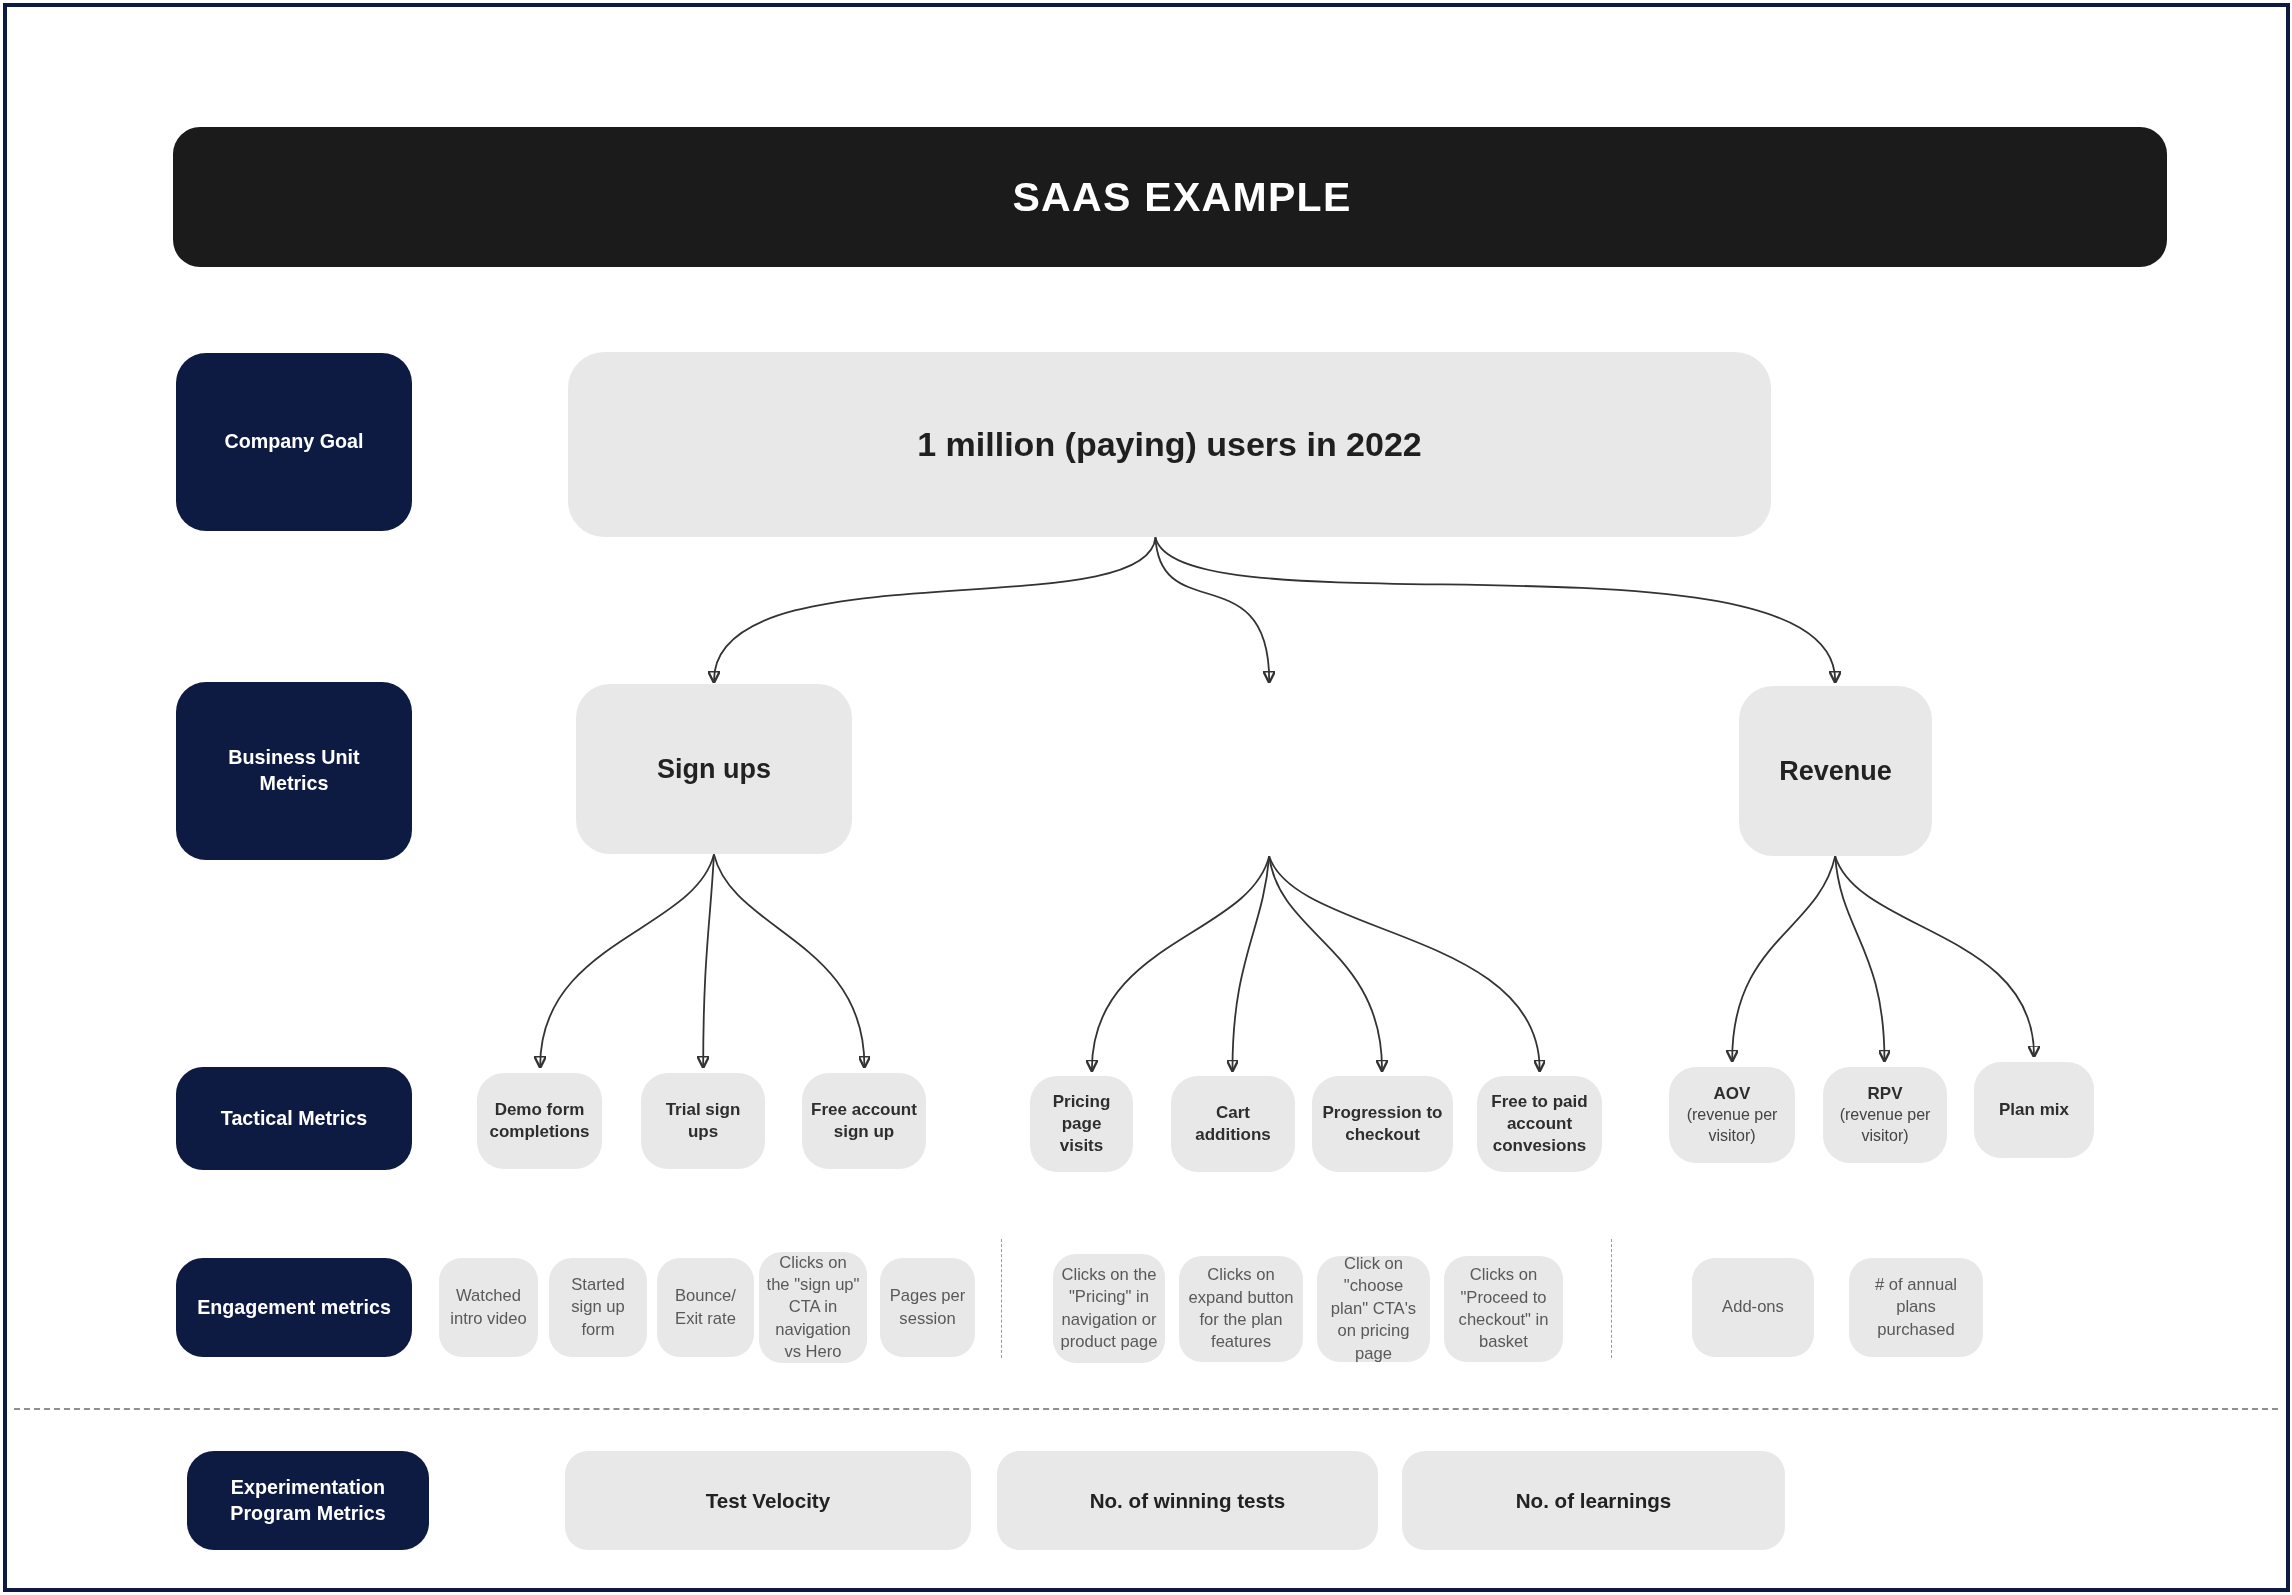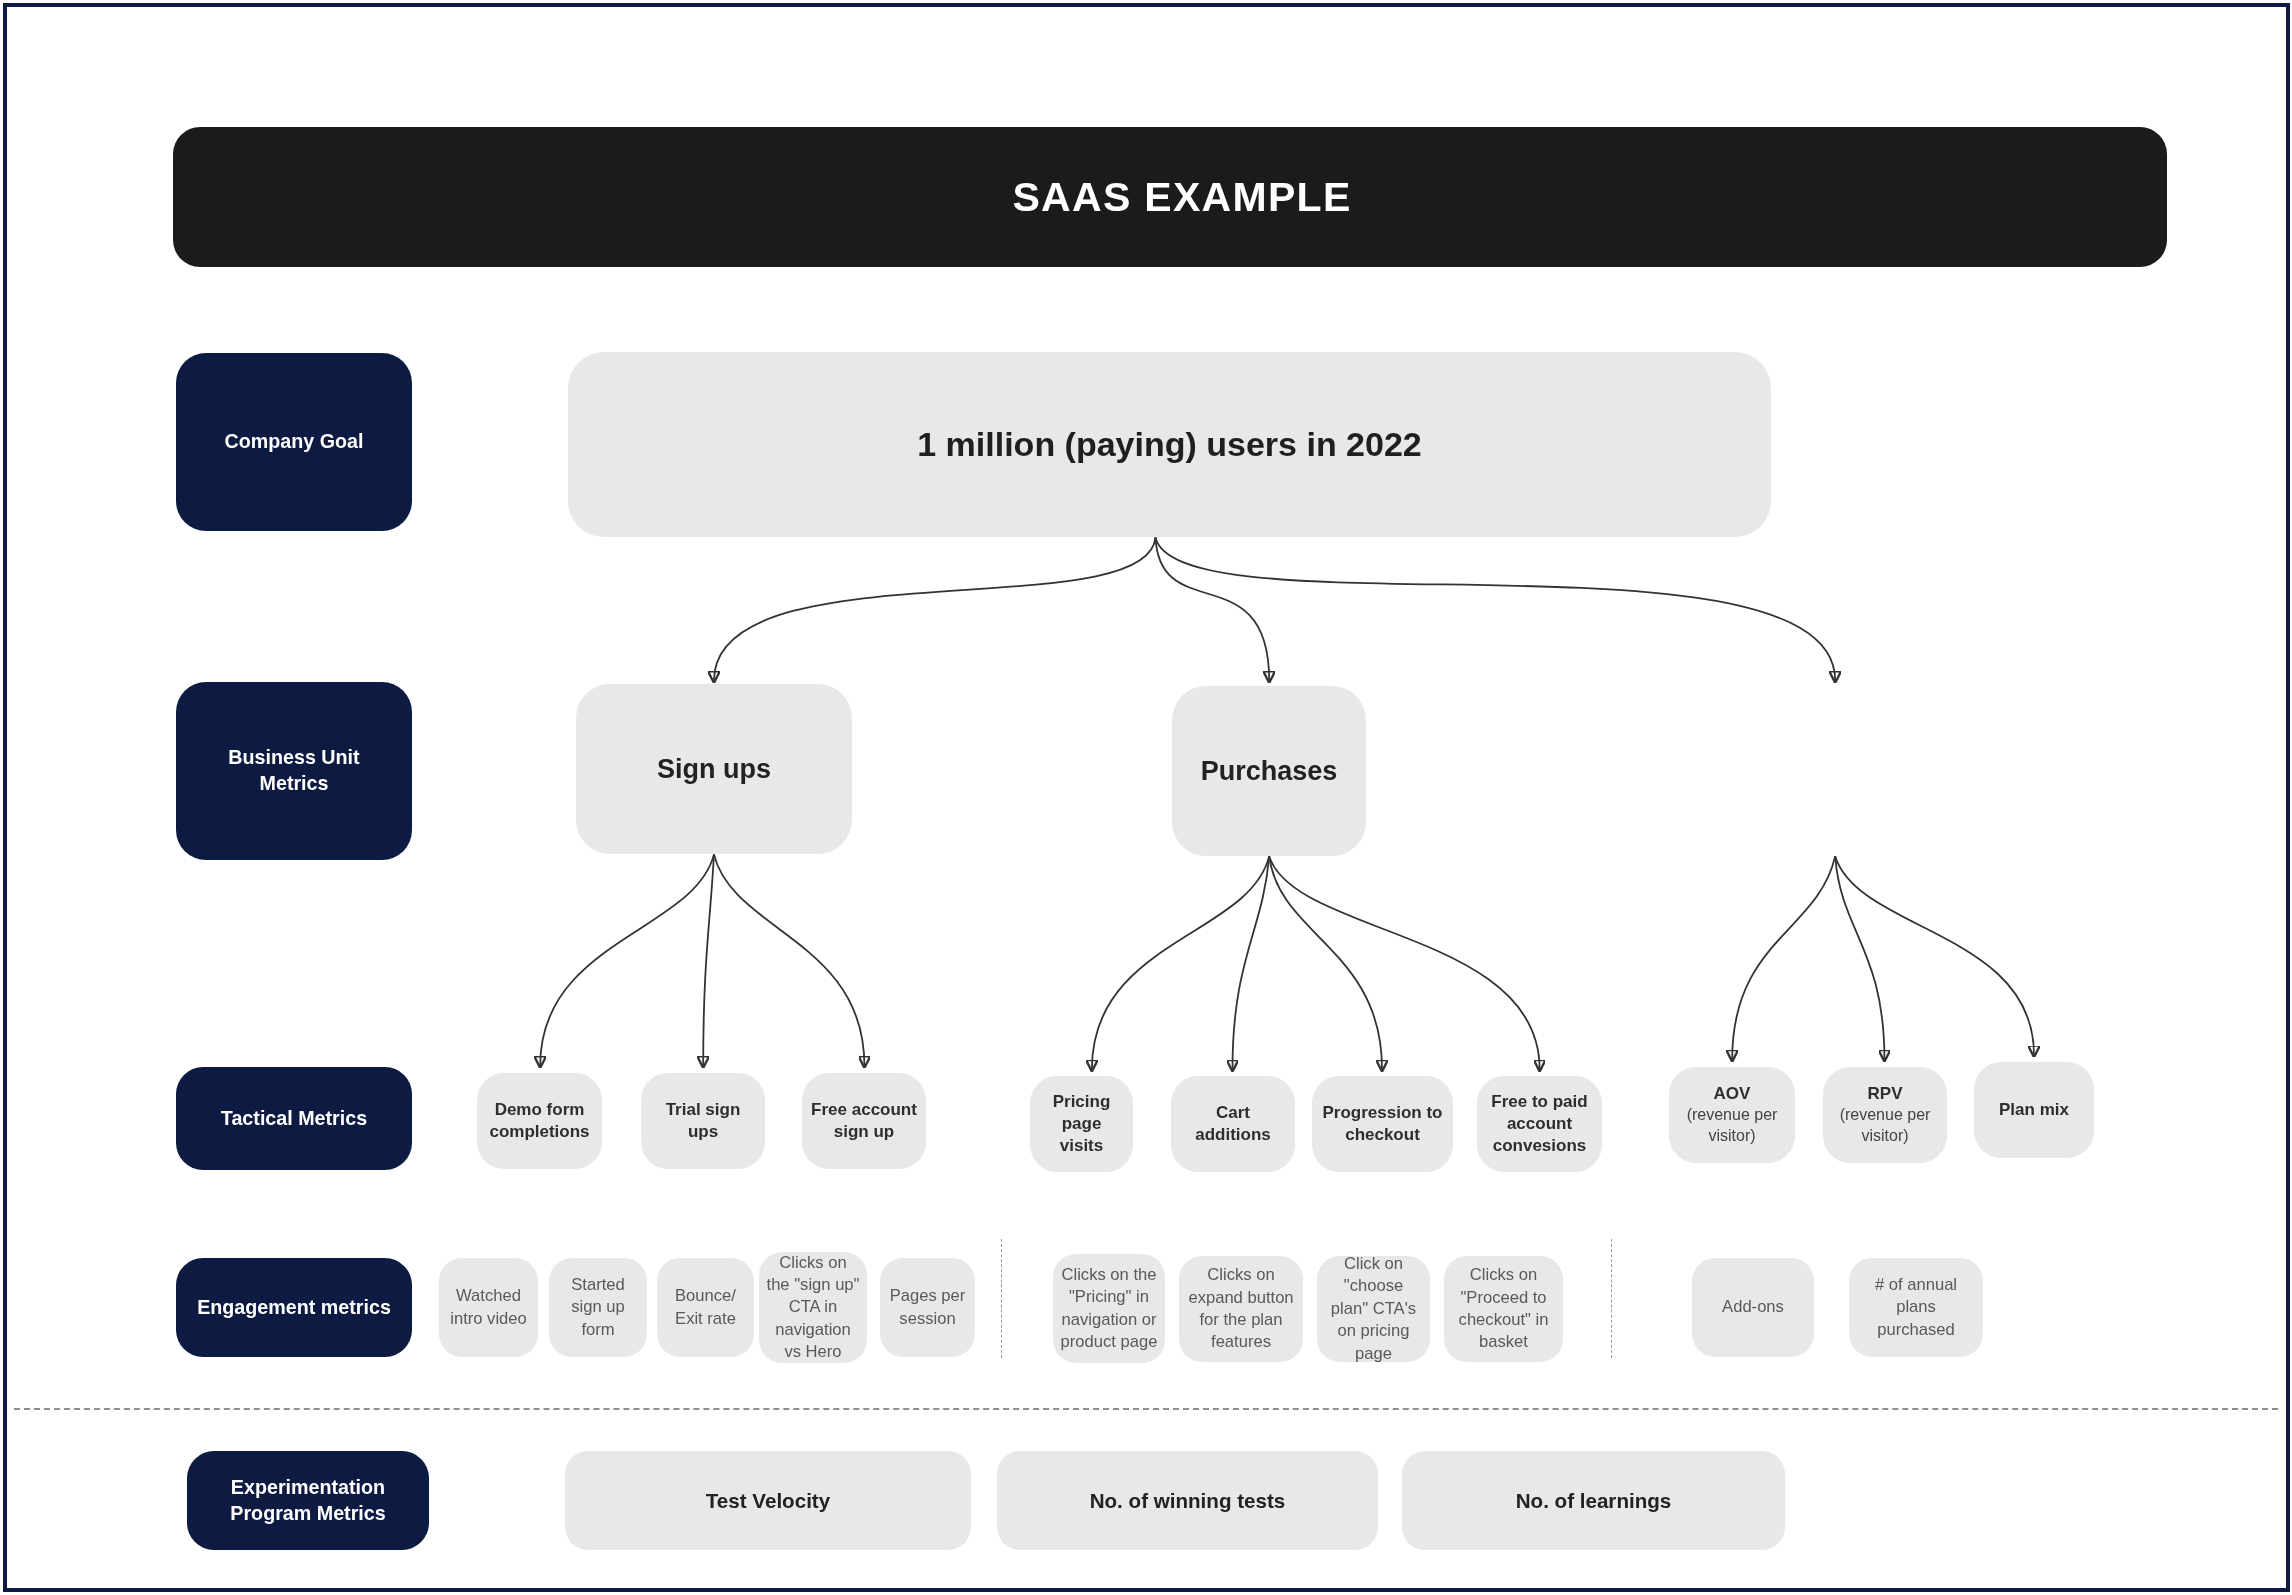--- a/index.html
+++ b/index.html
@@ -116,22 +116,22 @@
     <span>Experimentation Program Metrics</span>
   </div>
 
   <div class="node gray goal-node" style="left:568px; top:352px; width:1203px; height:185px;">
     <span>1 million (paying) users in 2022</span>
   </div>
 
   <div class="node gray bu-node" style="left:576px; top:684px; width:276px; height:170px;">
     <span>Sign ups</span>
   </div>
-  <div class="node gray bu-node" style="left:1172px; top:686px; width:194px; height:170px;">
-    <span>Purchases</span>
+  <div class="node gray bu-node" style="left:1739px; top:686px; width:193px; height:170px;">
+    <span>Revenue</span>
   </div>
 
   <div class="node gray tac-node" style="left:477px; top:1073px; width:125px; height:96px;">
     <span>Demo form completions</span>
   </div>
   <div class="node gray tac-node" style="left:641px; top:1073px; width:124px; height:96px;">
     <span>Trial sign ups</span>
   </div>
   <div class="node gray tac-node" style="left:802px; top:1073px; width:124px; height:96px;text-align:center;">
     <span>Free account sign up</span>

